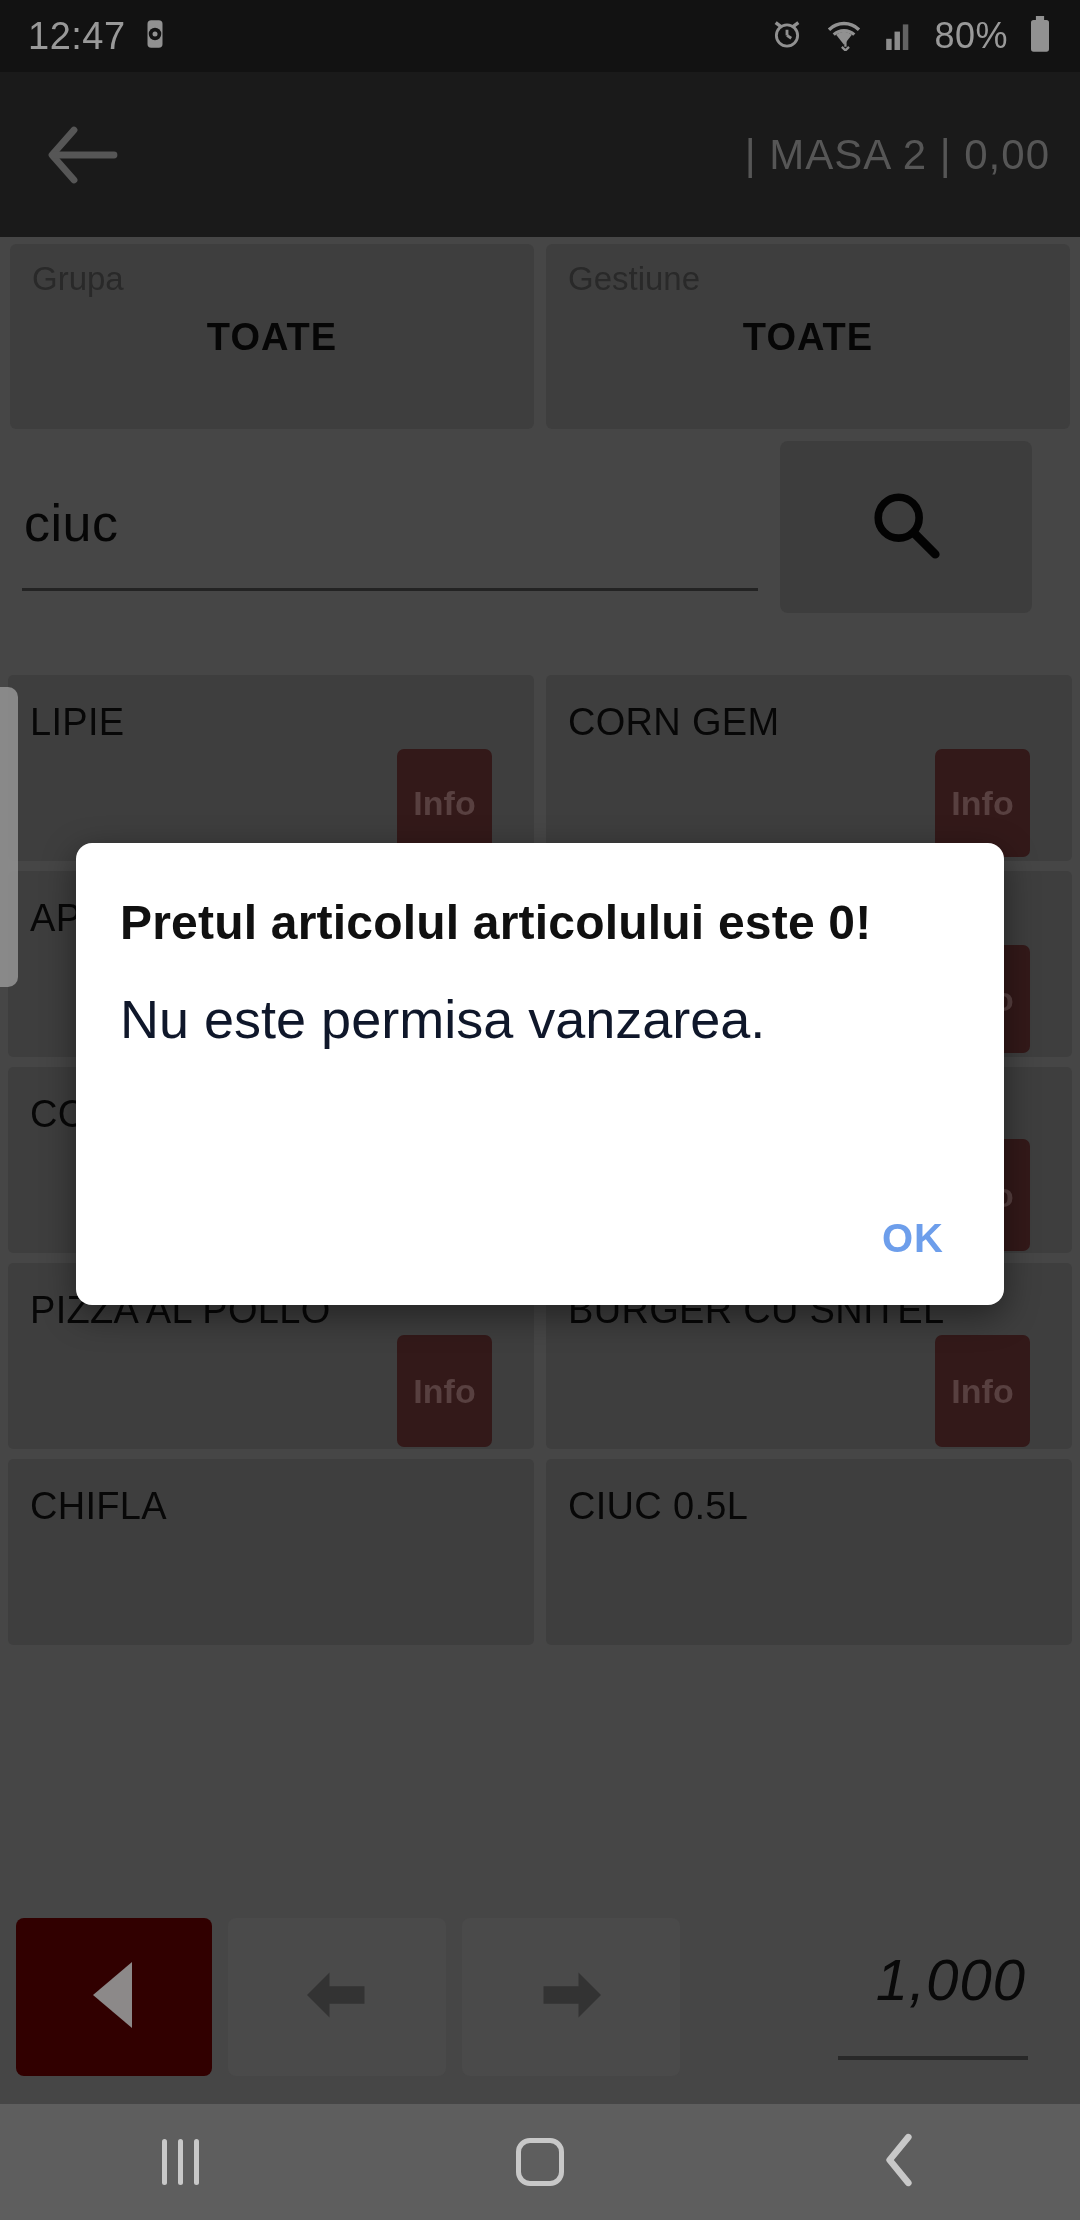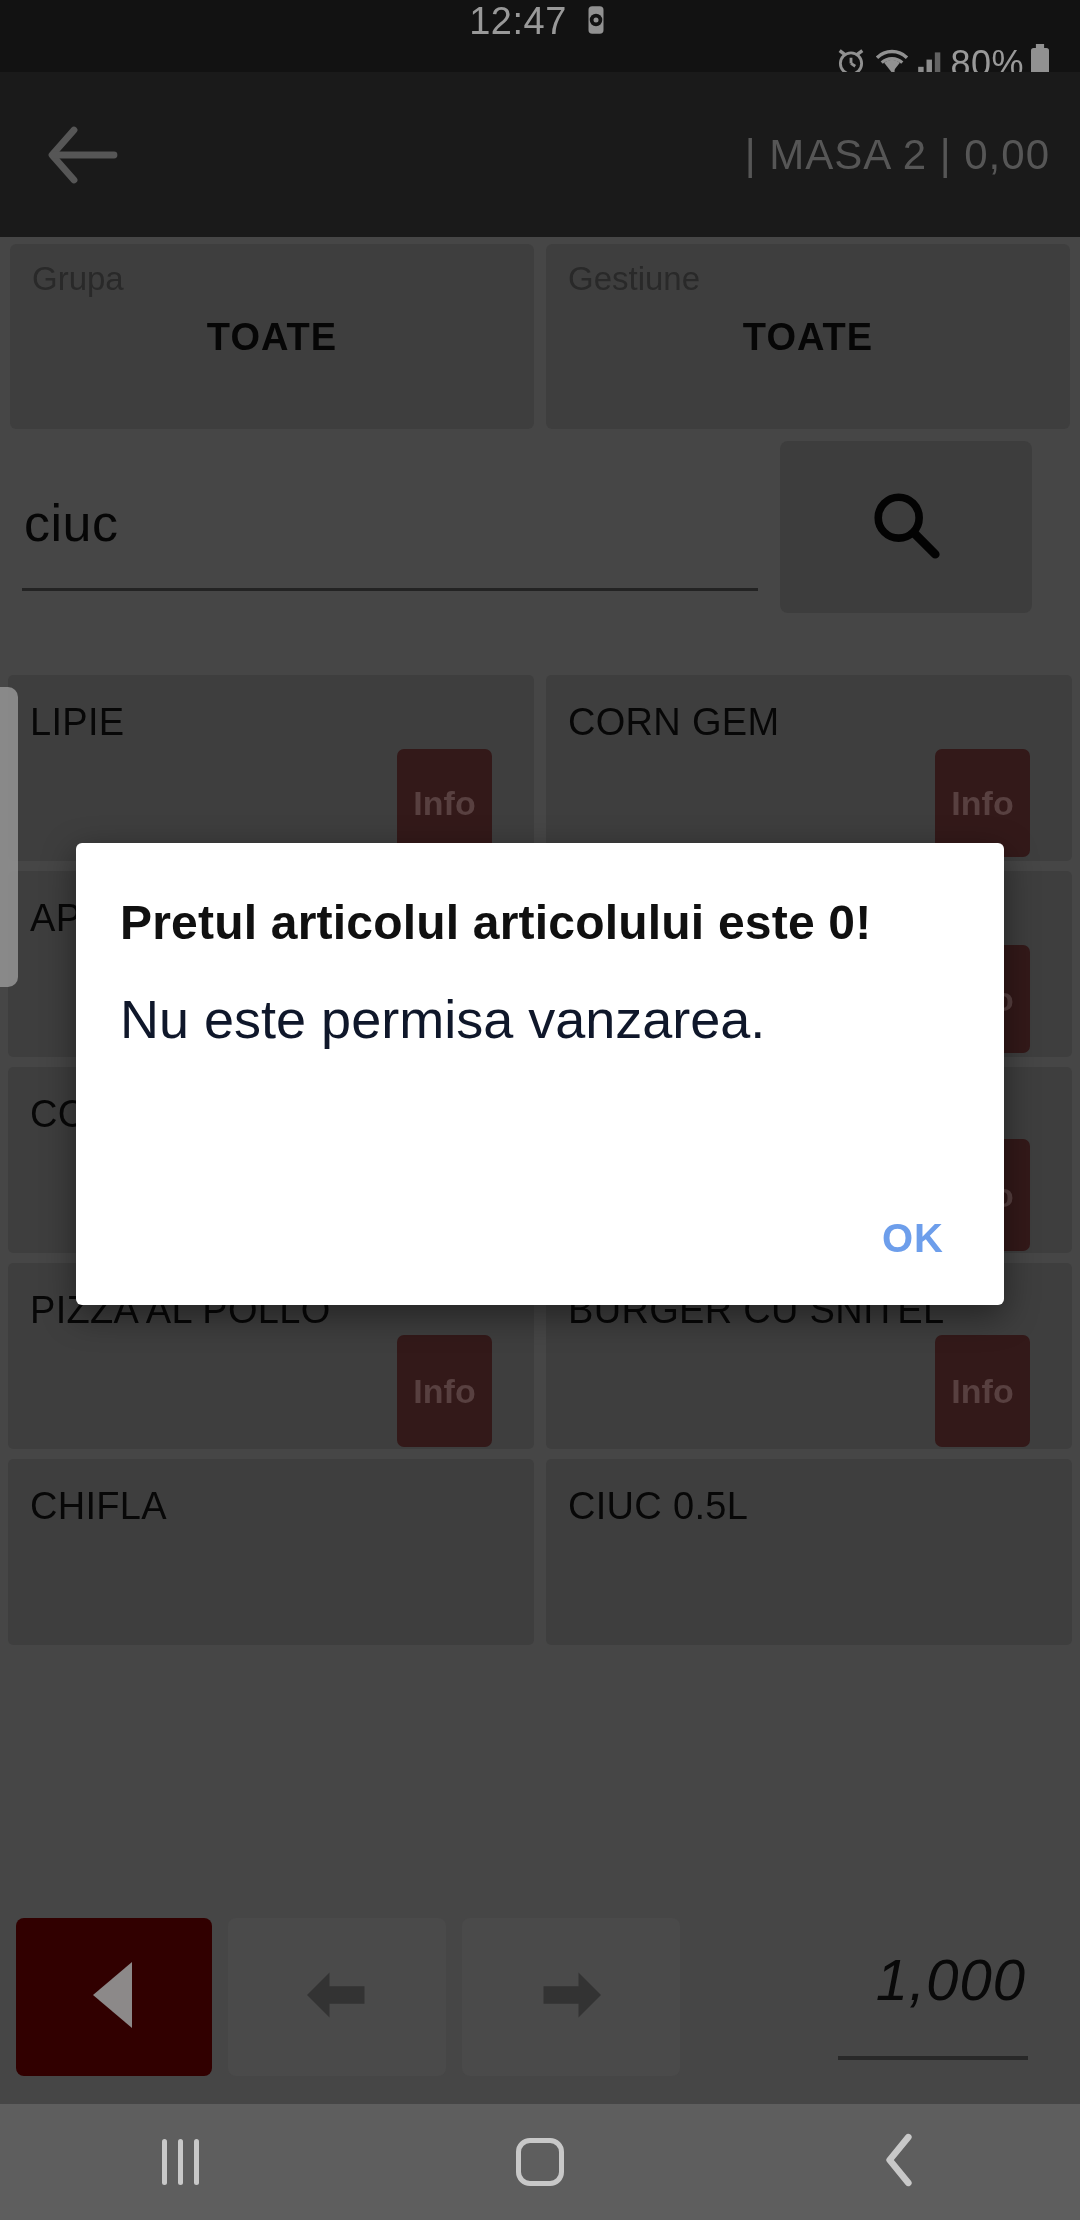--- a/index.html
+++ b/index.html
@@ -16,27 +16,26 @@
   }
 
   
   .statusbar {
     position: absolute; top: 0; left: 0;
     width: 1080px; height: 72px;
     background: #1b1b1b;
     display: flex; align-items: center;
     padding: 0 28px;
     color: #d8d8d8;
-    flex-direction: column;
   }
   .sb-left { display: flex; align-items: center; gap: 14px; }
   .sb-time { font-size: 38px; letter-spacing: .5px; color: #dcdcdc; }
   .sb-right {
     margin-left: auto;
-    display: flex; align-items: center; gap: 4px;
+    display: flex; align-items: center; gap: 20px;
   }
   .sb-batt-text { font-size: 36px; color: #dcdcdc; letter-spacing: .5px; }
   .ico { display: inline-block; }
 
   
   .titlebar {
     position: absolute; top: 72px; left: 0;
     width: 1080px; height: 165px;
     background: #262626;
     display: flex; align-items: center;
@@ -189,21 +188,21 @@
   
   .scrim {
     position: absolute; inset: 0;
     background: rgba(0,0,0,0.30);
   }
   .dialog {
     position: absolute;
     left: 76px; top: 843px;
     width: 928px; height: 462px;
     background: #ffffff;
-    border-radius: 6px;
+    border-radius: 16px;
     box-shadow: 0 10px 34px rgba(0,0,0,.45);
     padding: 52px 44px 0 44px;
   }
   .dialog-title {
     font-size: 48px; font-weight: bold;
     color: #101010;
     letter-spacing: .2px;
   }
   .dialog-body {
     margin-top: 38px;

